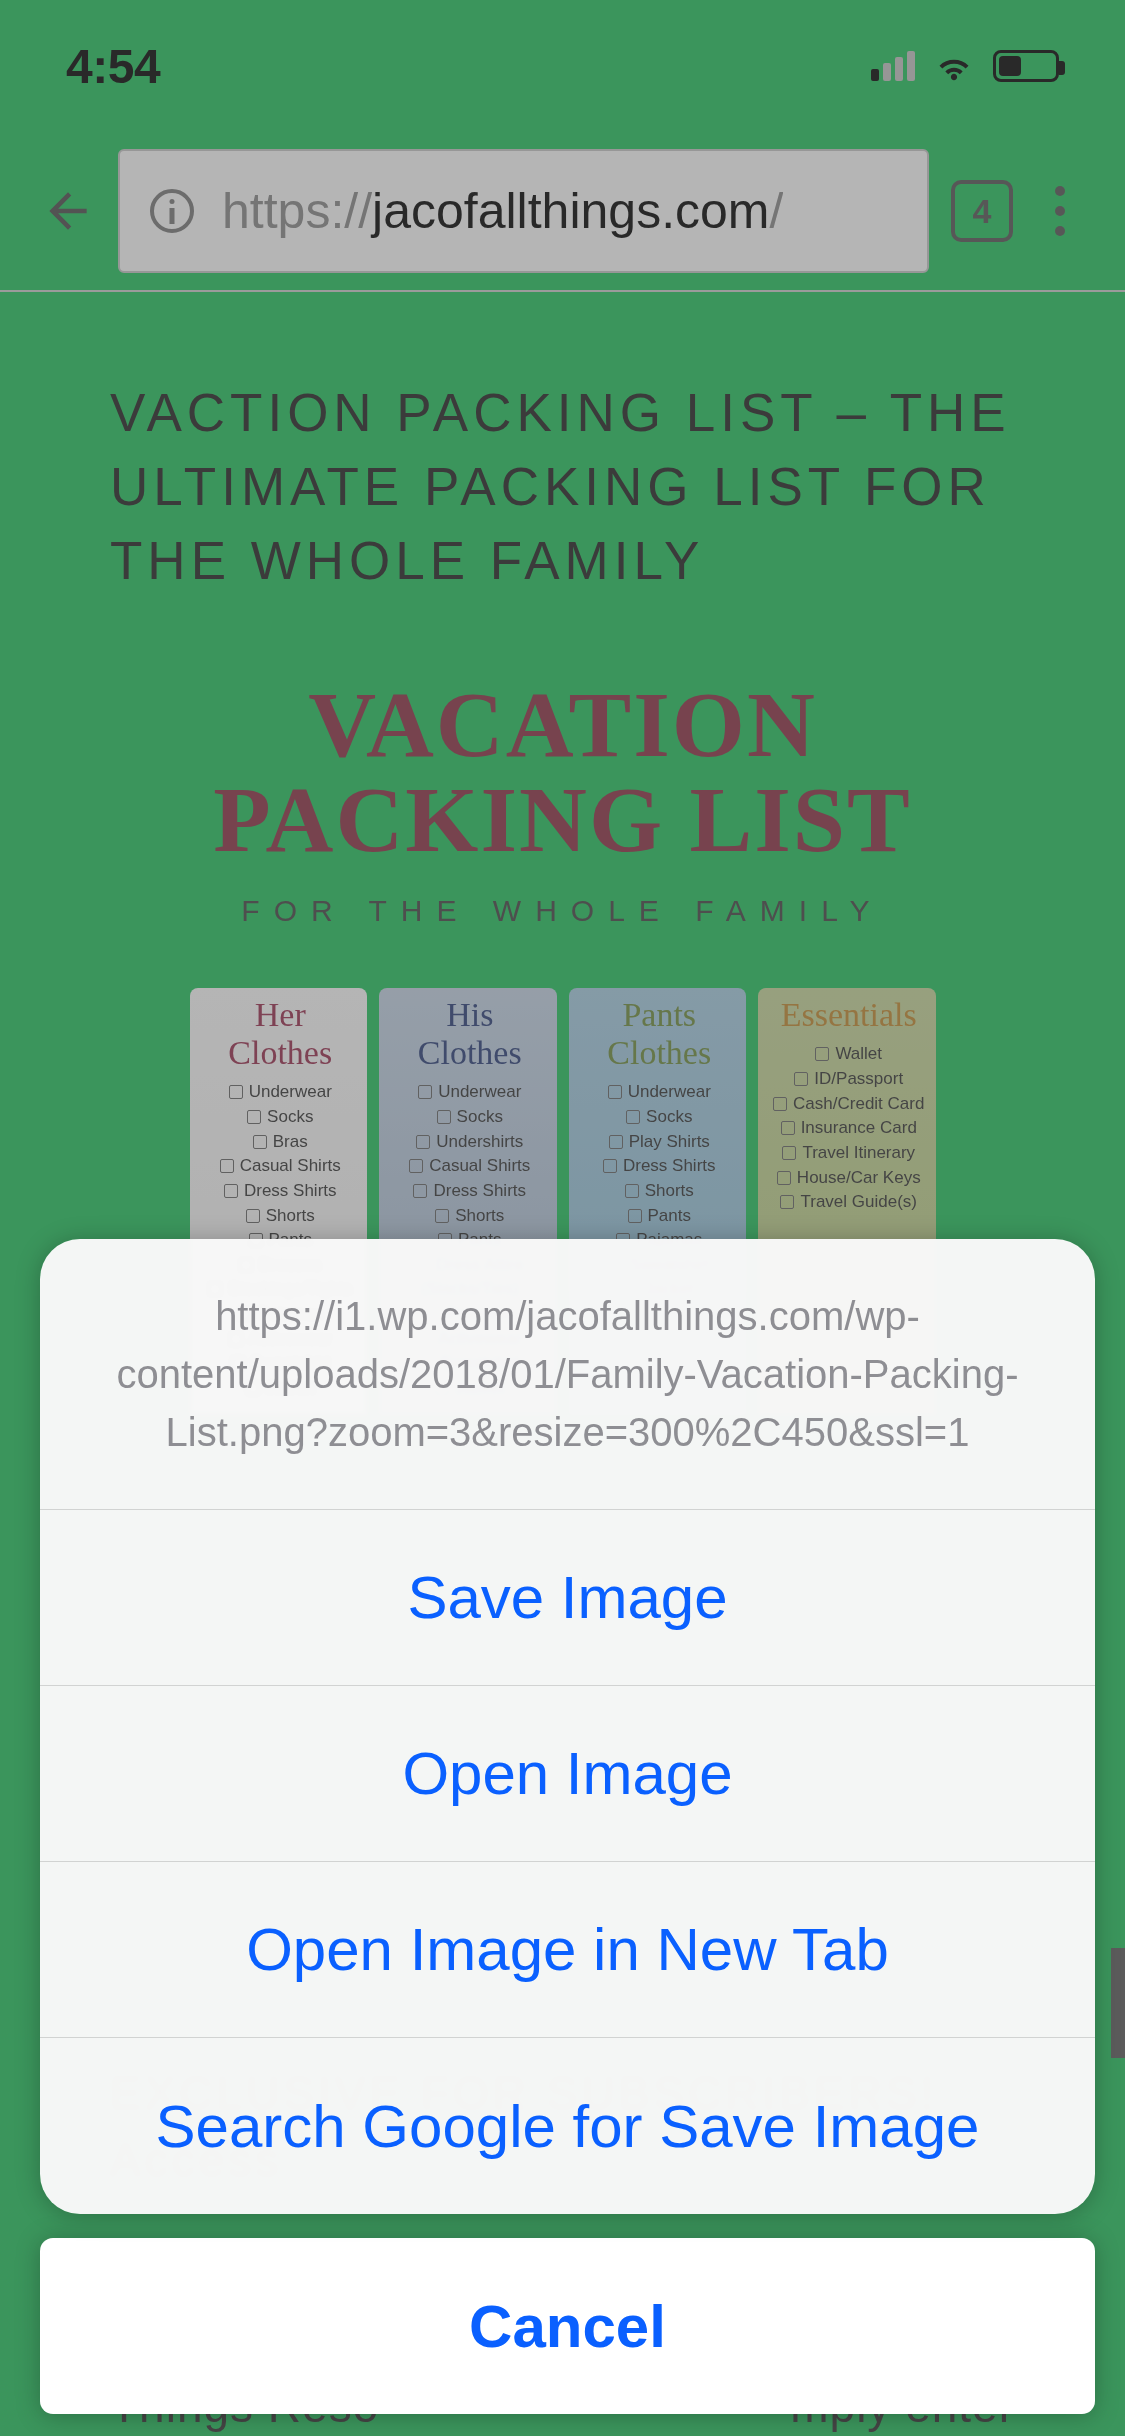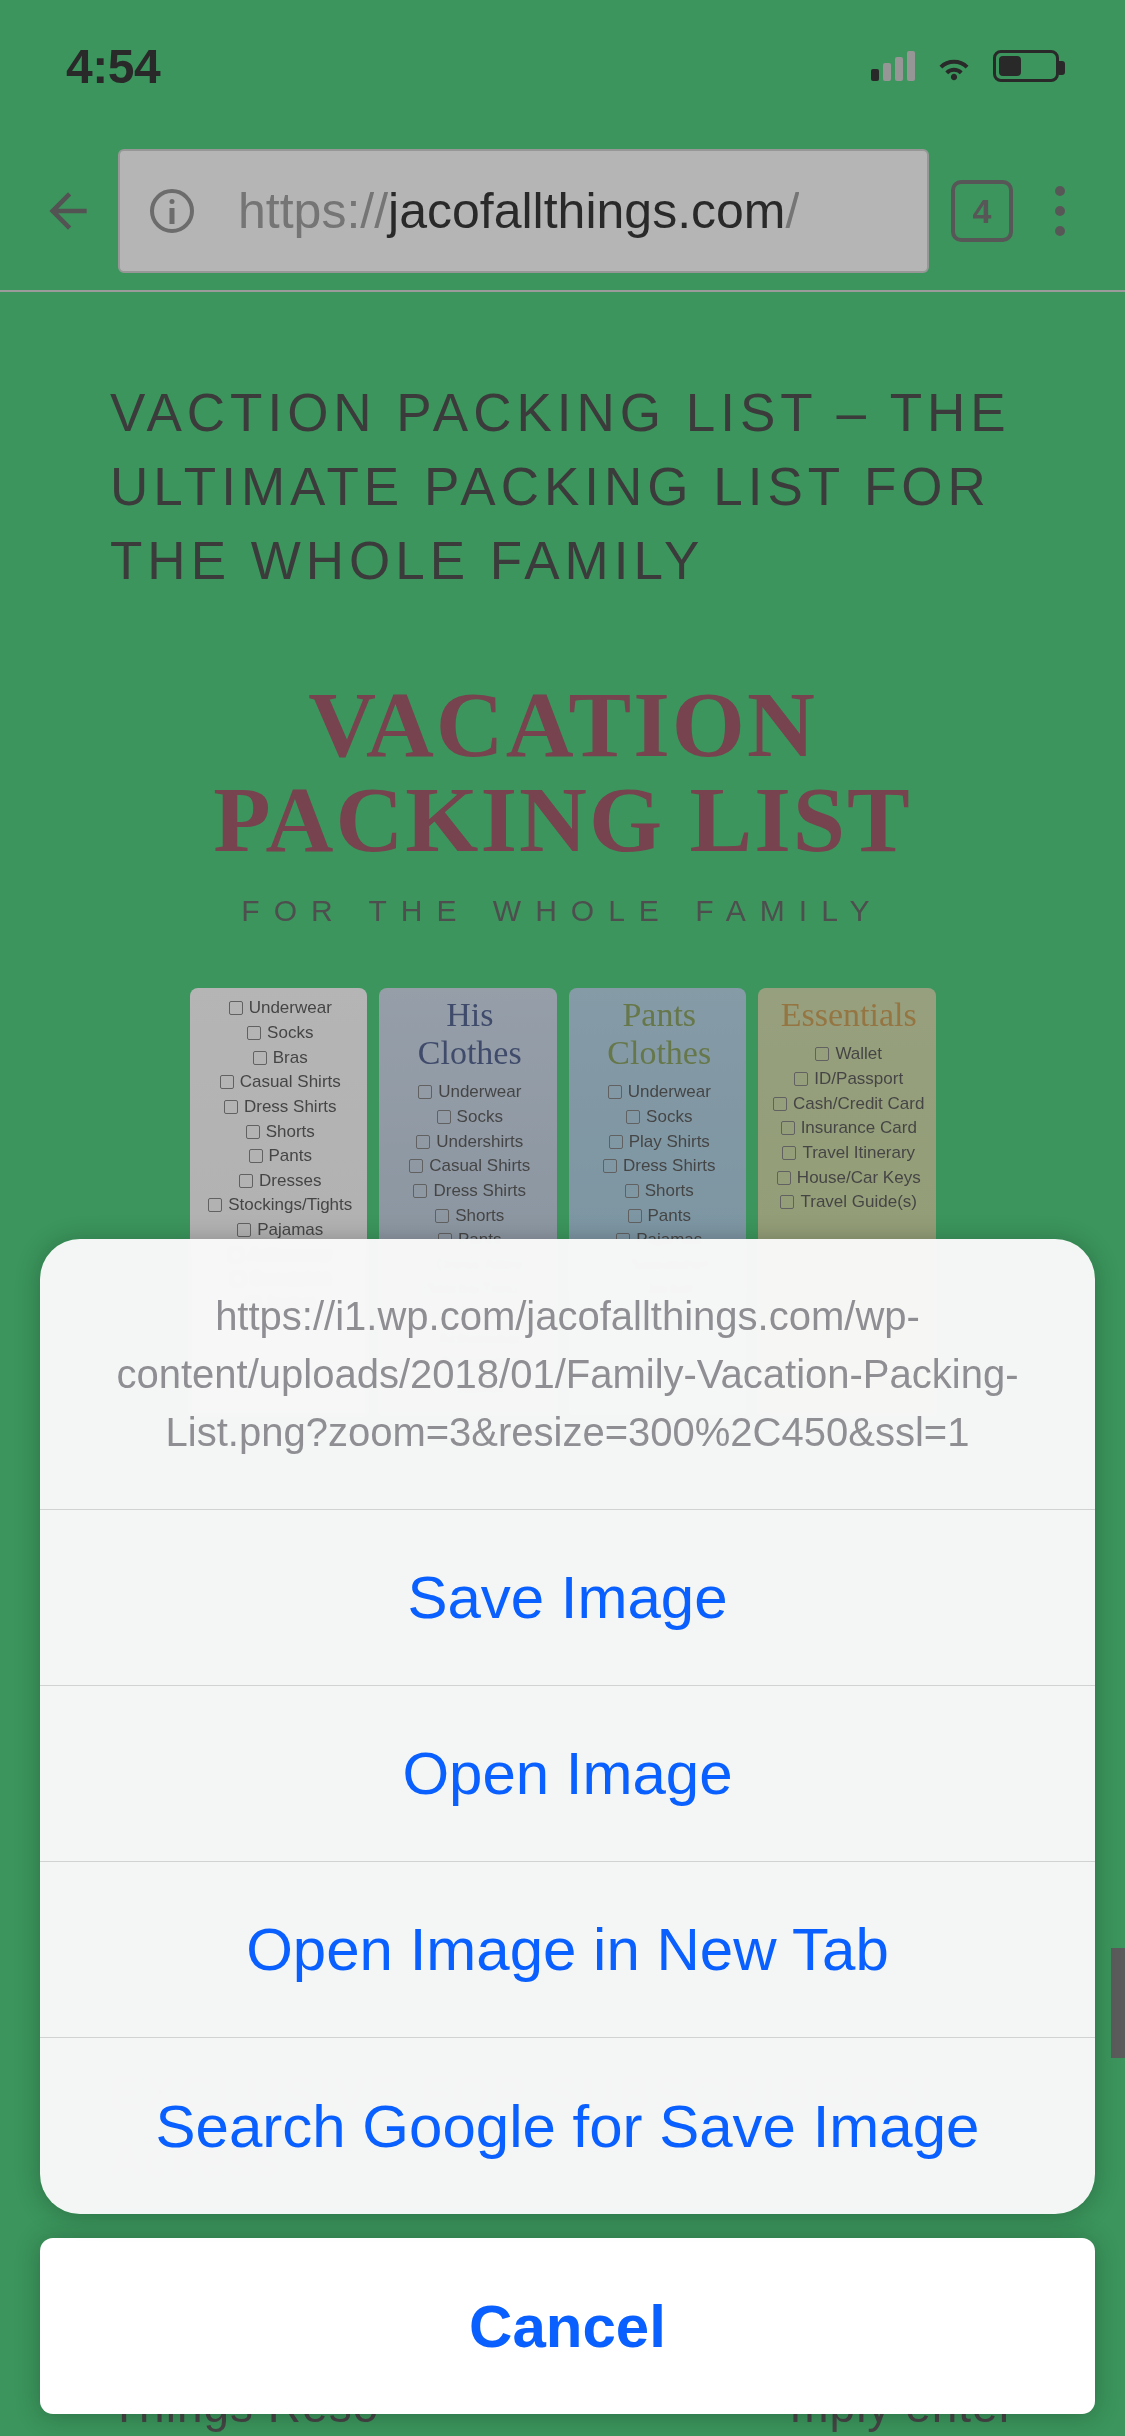--- a/index.html
+++ b/index.html
@@ -46,21 +46,21 @@
   .back-arrow { color: #4d4d4d; }
   .back-arrow svg { width: 56px; height: 56px; display:block;}
   .url-box {
     flex: 1;
     height: 124px;
     border: 2px solid #c8c8c8;
     border-radius: 6px;
     display: flex;
     align-items: center;
     padding: 0 30px;
-    gap: 44px;
+    gap: 28px;
     background: #fff;
     min-width: 0;
   }
   .info-icon { width: 44px; height: 44px; border: 4px solid #7a7a7a; border-radius: 50%; position: relative; flex-shrink:0; }
   .info-icon::before { content:""; position:absolute; left:50%; top:6px; width:5px; height:5px; background:#7a7a7a; border-radius:50%; transform:translateX(-50%);}
   .info-icon::after { content:""; position:absolute; left:50%; top:15px; width:5px; height:16px; background:#7a7a7a; transform:translateX(-50%);}
   .url-text { font-size: 50px; color: #000; white-space: nowrap; overflow: hidden; min-width:0; }
   .url-text .proto { color: #8a8a8a; }
   .url-text .path { color: #8a8a8a; }
   .tabs-box { width: 62px; height: 62px; border: 4px solid #555; border-radius: 10px; display:flex; align-items:center; justify-content:center; font-size:34px; font-weight:600; color:#555; }
@@ -156,20 +156,21 @@
   <div class="article">
     <h1 class="article-title">VACTION PACKING LIST –  THE ULTIMATE PACKING LIST FOR THE WHOLE FAMILY</h1>
 
     <div class="hero">
       <div class="hero-main">VACATION</div>
       <div class="hero-main">PACKING LIST</div>
       <div class="hero-sub">FOR THE WHOLE FAMILY</div>
 
       <div class="lists-row">
         <div class="list-card card-her">
+          <h4>Her Clothes</h4>
           <ul>
               <li>Underwear</li>
               <li>Socks</li>
               <li>Bras</li>
               <li>Casual Shirts</li>
               <li>Dress Shirts</li>
               <li>Shorts</li>
               <li>Pants</li>
               <li>Dresses</li>
               <li>Stockings/Tights</li>

